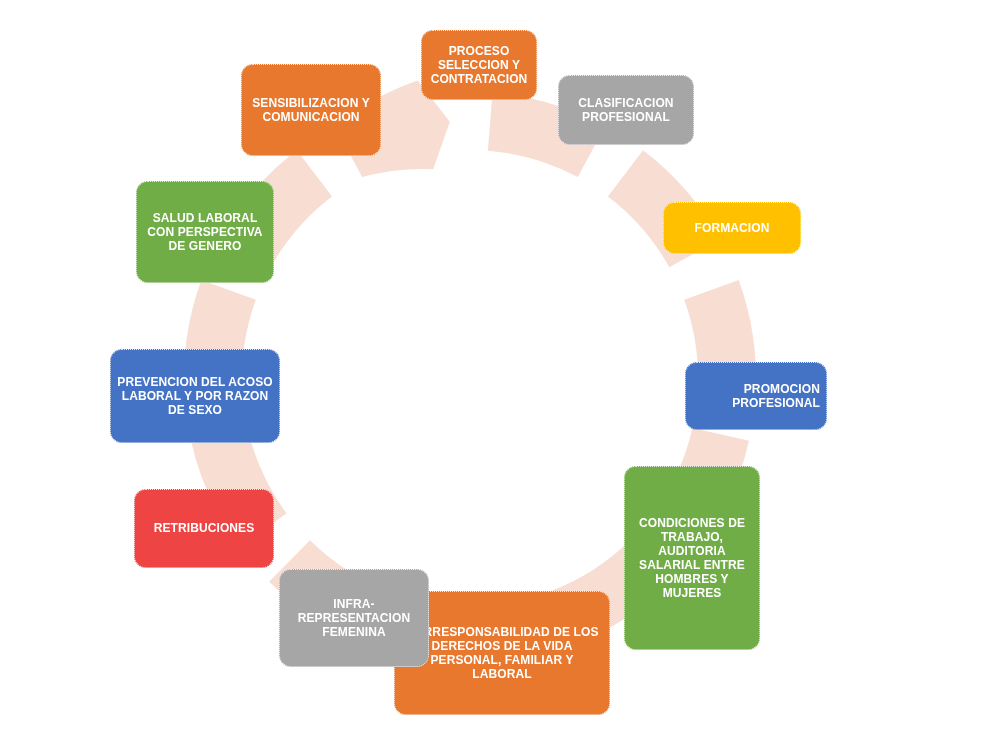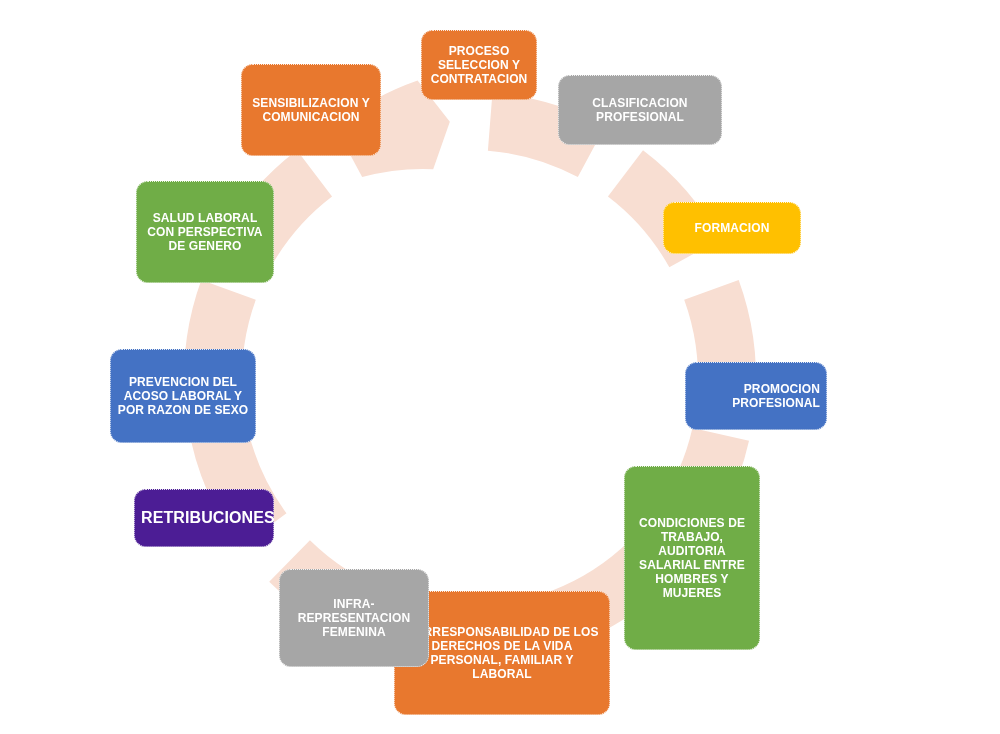--- a/index.html
+++ b/index.html
@@ -62,42 +62,42 @@
       <path d="M 239.82730534861088 547.7543243541041 A 286 286 0 0 1 190.97718187101844 440.78747457384526 L 247.56222890416853 428.05435035956896 A 228 228 0 0 0 286.5056839842073 513.3286222123627 Z" fill="#F8DED2"></path>
       <path d="M 184.5902907778207 396.3656712839759 A 286 286 0 0 1 201.32559692890584 279.9690603207781 L 255.81201433493194 299.84946067530564 A 228 228 0 0 0 242.47058145924166 392.6411645200927 Z" fill="#F8DED2"></path>
       <path d="M 219.96884227643207 239.14604734681734 A 286 286 0 0 1 296.97623659924807 150.27477676234318 L 332.0649718343656 196.45681504130854 A 228 228 0 0 0 270.6744616749179 267.30524054221803 Z" fill="#F8DED2"></path>
       <path d="M 334.73051971653564 126.01157228189734 A 286 286 0 0 1 417.558250344587 80.58805859031315 L 449.8360123979437 121.7922452305861 L 433.18658633461075 169.2207563614119 A 228 228 0 0 0 362.1627919418536 177.11412056039367 Z" fill="#F8DED2"></path>
     </svg>
 
   <div id="nodes">
       <div class="node" style="left: 401px; top: 30px; width: 116px; height: 70px; background: rgb(232, 120, 46); font-size: 12px; margin-left: 20px;">
         <span class="label">PROCESO SELECCION Y CONTRATACION</span>
       </div>
-      <div class="node" style="left: 558px; top: 75px; width: 164px; height: 70px; background: rgb(166, 166, 166); font-size: 12px;">
+      <div class="node" style="left: 558px; top: 75px; width: 136px; height: 70px; background: rgb(166, 166, 166); font-size: 12px;">
         <span class="label">CLASIFICACION PROFESIONAL</span>
       </div>
       <div class="node" style="left: 663px; top: 202px; width: 138px; height: 52px; background: rgb(255, 192, 0); font-size: 12px;">
         <span class="label">FORMACION</span>
       </div>
       <div class="node" style="left: 685px; top: 362px; width: 142px; height: 68px; background: rgb(68, 114, 196); font-size: 12px; text-align: right;">
         <span class="label">PROMOCION PROFESIONAL</span>
       </div>
       <div class="node" style="left: 624px; top: 466px; width: 136px; height: 184px; background: rgb(112, 173, 71); font-size: 12px;">
         <span class="label">CONDICIONES DE TRABAJO, AUDITORIA SALARIAL ENTRE HOMBRES Y MUJERES</span>
       </div>
       <div class="node" style="left: 394px; top: 591px; width: 216px; height: 124px; background: rgb(232, 120, 46); font-size: 12px;">
         <span class="label">CORRESPONSABILIDAD DE LOS DERECHOS DE LA VIDA PERSONAL, FAMILIAR Y LABORAL</span>
       </div>
       <div class="node" style="left: 243px; top: 569px; width: 150px; height: 98px; background: rgb(166, 166, 166); font-size: 12px; margin-left: 36px;">
         <span class="label">INFRA-REPRESENTACION FEMENINA</span>
       </div>
-      <div class="node" style="left: 134px; top: 489px; width: 140px; height: 58px; background: #4c1d95; font-size: 16px;">
+      <div class="node" style="left: 134px; top: 489px; width: 140px; height: 79px; background: #ef4444; font-size: 12px;">
         <span class="label">RETRIBUCIONES</span>
       </div>
-      <div class="node" style="left: 110px; top: 349px; width: 146px; height: 94px; background: rgb(68, 114, 196); font-size: 12px;">
+      <div class="node" style="left: 110px; top: 349px; width: 170px; height: 94px; background: rgb(68, 114, 196); font-size: 12px;">
         <span class="label">PREVENCION DEL ACOSO LABORAL Y POR RAZON DE SEXO</span>
       </div>
       <div class="node" style="left: 136px; top: 181px; width: 138px; height: 102px; background: rgb(112, 173, 71); font-size: 12px;">
         <span class="label">SALUD LABORAL CON PERSPECTIVA DE GENERO</span>
       </div>
       <div class="node" style="left: 241px; top: 64px; width: 140px; height: 92px; background: rgb(232, 120, 46); font-size: 12px;">
         <span class="label">SENSIBILIZACION Y COMUNICACION</span>
       </div>
     </div>
 

